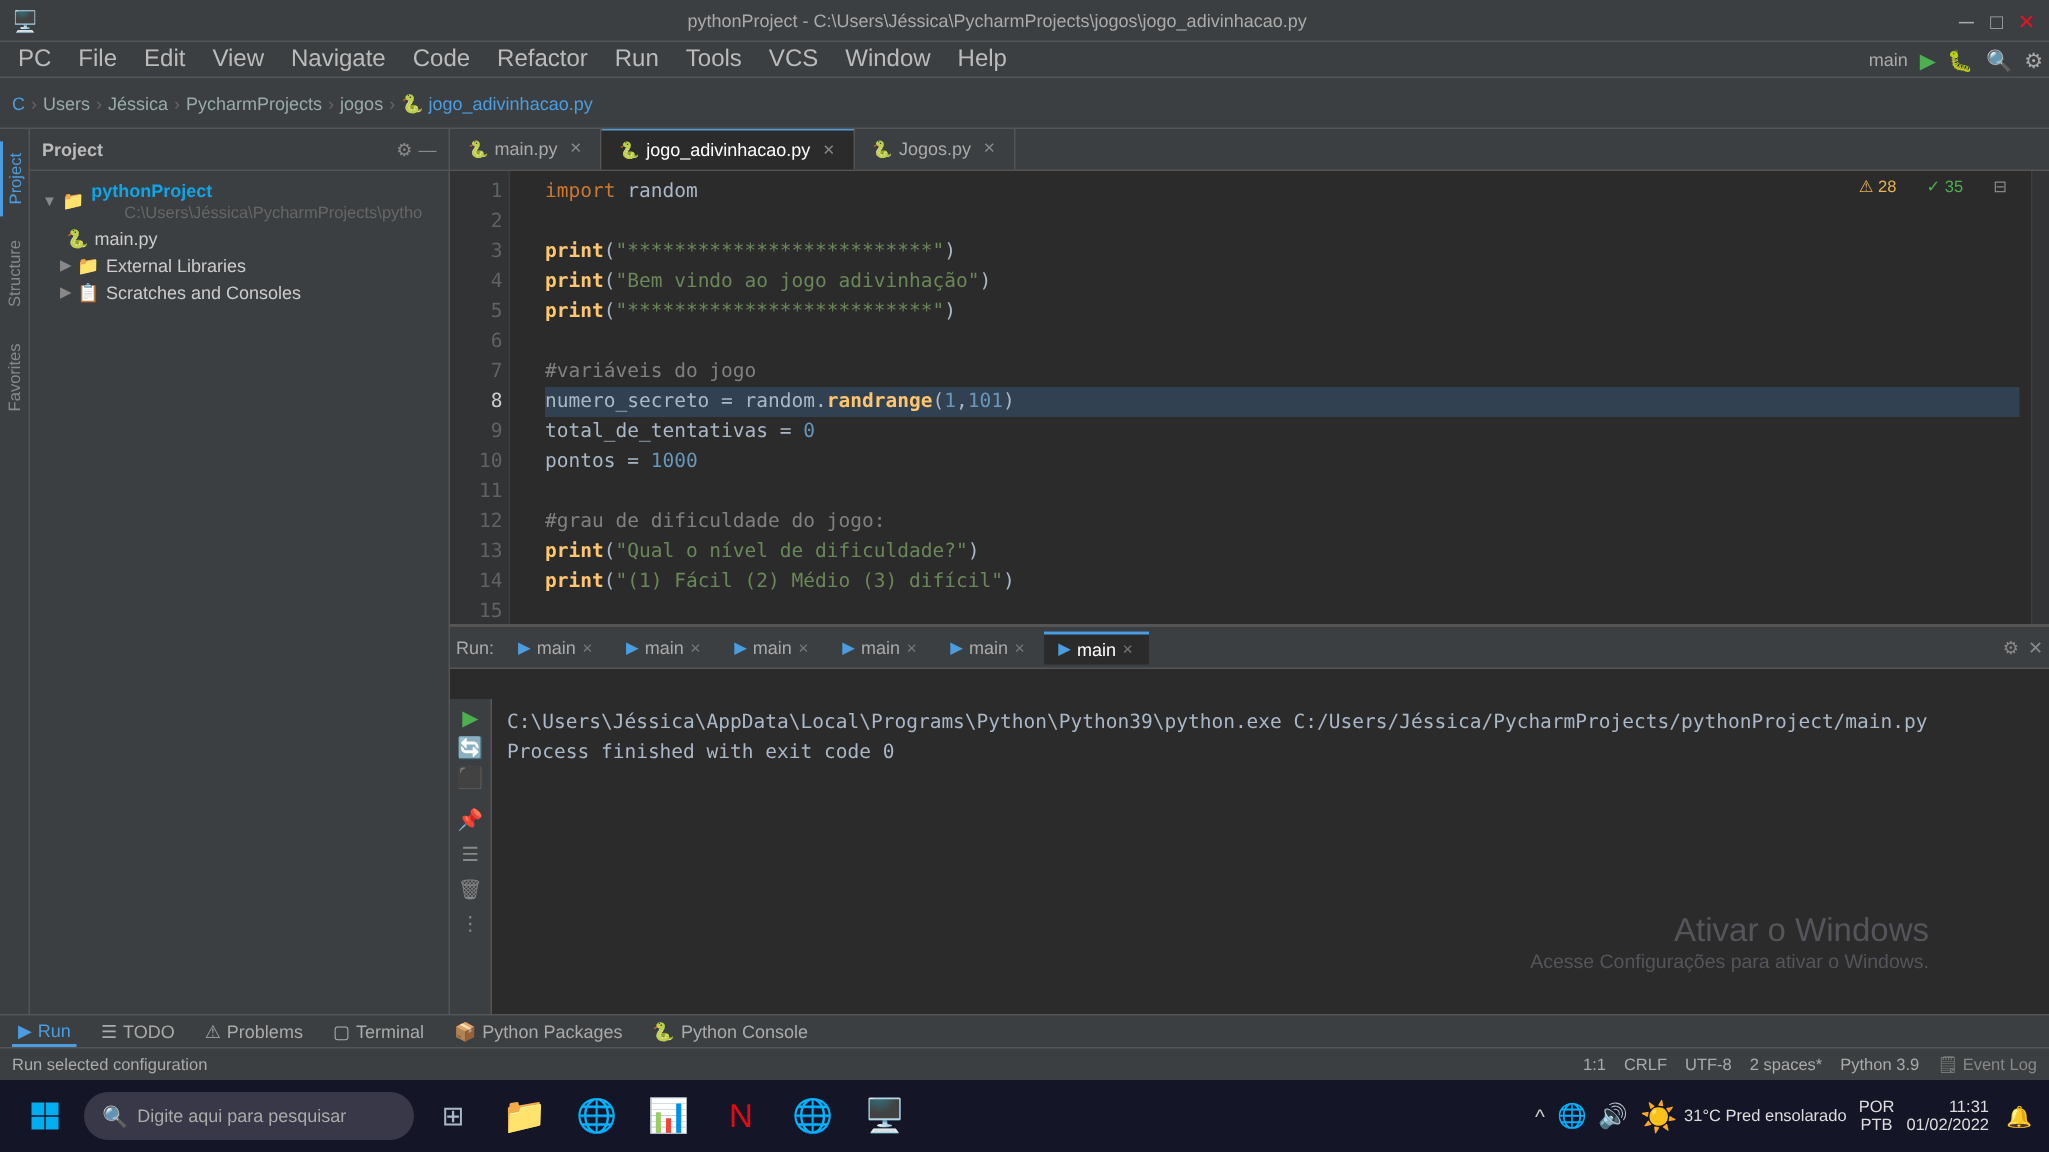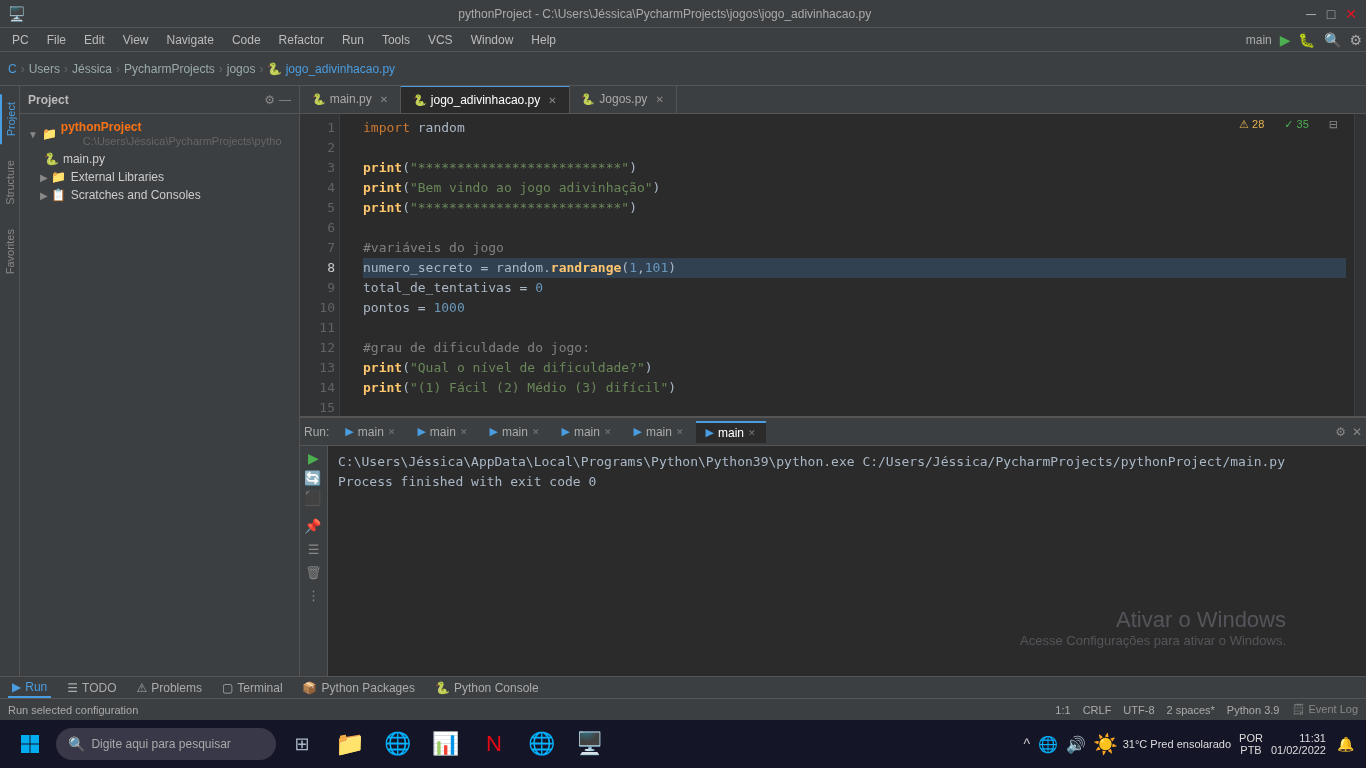--- a/index.html
+++ b/index.html
@@ -23,21 +23,21 @@
     
     #menubar {
       height: 24px;
       background: #3c3f41;
       display: flex;
       align-items: center;
       padding: 0 4px;
       border-bottom: 1px solid #555;
       gap: 2px;
     }
-    .menu-item { padding: 2px 8px; color: #bbb; font-size: 12px; cursor: pointer; border-radius: 3px; }
+    .menu-item { padding: 2px 8px; color: #bbb; font-size: 16px; cursor: pointer; border-radius: 3px; }
 
     
     #toolbar {
       height: 34px;
       background: #3c3f41;
       display: flex;
       align-items: center;
       padding: 0 8px;
       border-bottom: 1px solid #555;
       gap: 8px;
@@ -161,20 +161,21 @@
       gap: 20px;
     }
 
     
     #bottom-panel {
       height: 260px;
       background: #2b2b2b;
       border-top: 2px solid #555;
       display: flex;
       flex-direction: column;
+      gap: 20px;
     }
     #run-tabs {
       height: 28px;
       background: #3c3f41;
       display: flex;
       align-items: center;
       padding: 0 4px;
       border-bottom: 1px solid #555;
       gap: 2px;
     }
@@ -423,21 +424,21 @@
           <span class="sidebar-icon">⚙</span>
           <span class="sidebar-icon">—</span>
         </div>
       </div>
       <div id="sidebar-content">
 
         <div class="tree-item">
           <span class="tree-arrow">▼</span>
           <span class="tree-icon">📁</span>
           <span class="tree-label">
-            <strong style="color:#f97316;">pythonProject</strong>
+            <strong style="color:#0ea5e9;">pythonProject</strong>
             <span style="color:#666; font-size:11px;margin-left:22px;"> C:\Users\Jéssica\PycharmProjects\pytho</span>
           </span>
         </div>
 
         <div class="tree-item tree-sub">
           <span class="tree-arrow"></span>
           <span class="tree-icon" style="color:#4a9de0;">🐍</span>
           <span class="tree-label">main.py</span>
         </div>
 

